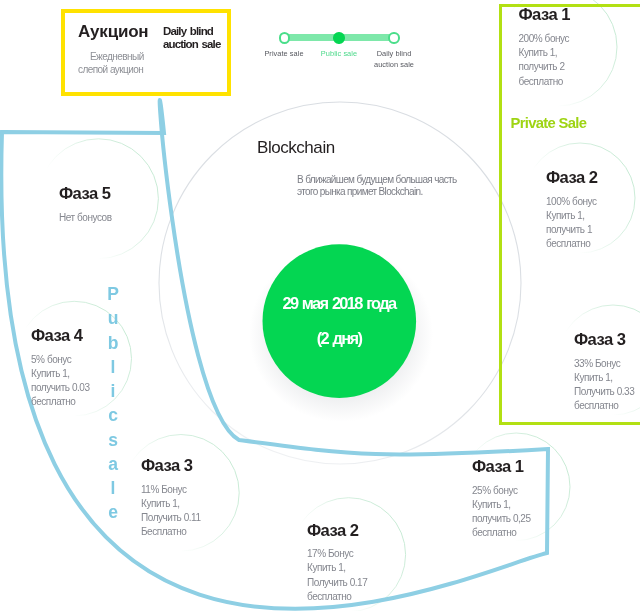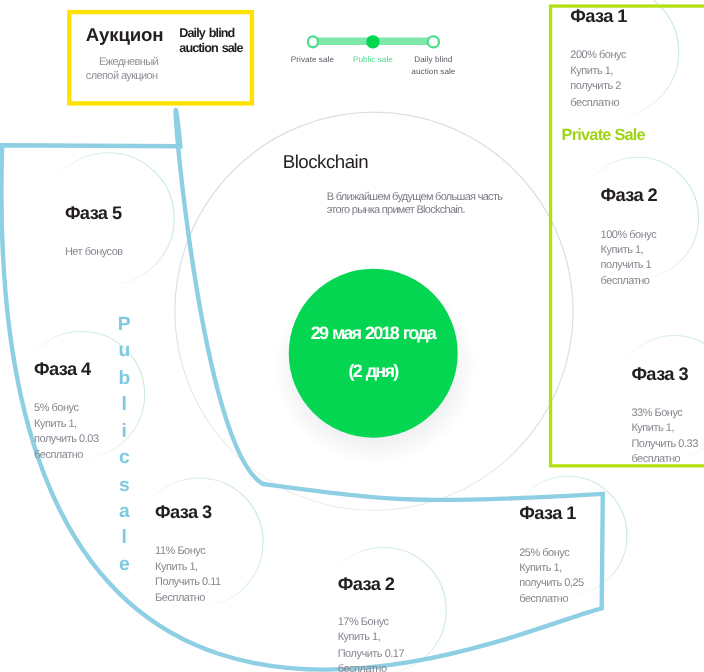--- a/index.html
+++ b/index.html
@@ -43,21 +43,21 @@
   .circ-days{position:absolute;left:0;top:330px;width:678px;text-align:center;font-size:16.4px;line-height:16px;font-weight:bold;color:#fff;letter-spacing:-1.65px;word-spacing:1.5px;}
 
   
   .private-lbl{position:absolute;left:510.5px;top:115.8px;font-size:14.8px;line-height:14.8px;font-weight:bold;color:#9ed413;letter-spacing:-0.68px;}
   .vertical-lbl{position:absolute;left:106px;top:282.2px;width:14px;}
   .vertical-lbl span{display:block;font-size:17.5px;font-weight:bold;color:#7ec9e2;text-align:center;line-height:24.25px;}
 
   
   .phase{position:absolute;}
   .phase .pn{font-size:16.6px;line-height:16.6px;font-weight:bold;color:#231f20;letter-spacing:-0.55px;white-space:nowrap;}
-  .phase .pb{margin-top:20px;}
+  .phase .pb{margin-top:8px;}
   .phase .pb div{font-size:10px;color:#85878f;line-height:14.2px;letter-spacing:-0.45px;white-space:nowrap;}
 
   .ph-g1{left:518.5px;top:7.4px;}
   .ph-g2{left:546px;top:170px;}
   .ph-g3{left:574px;top:332px;}
   .ph-b1{left:472px;top:459px;}
   .ph-b2{left:307px;top:522.5px;}
   .ph-b3{left:141px;top:458px;}
   .ph-b4{left:31px;top:328px;}
   .ph-b5{left:59px;top:186px;}

